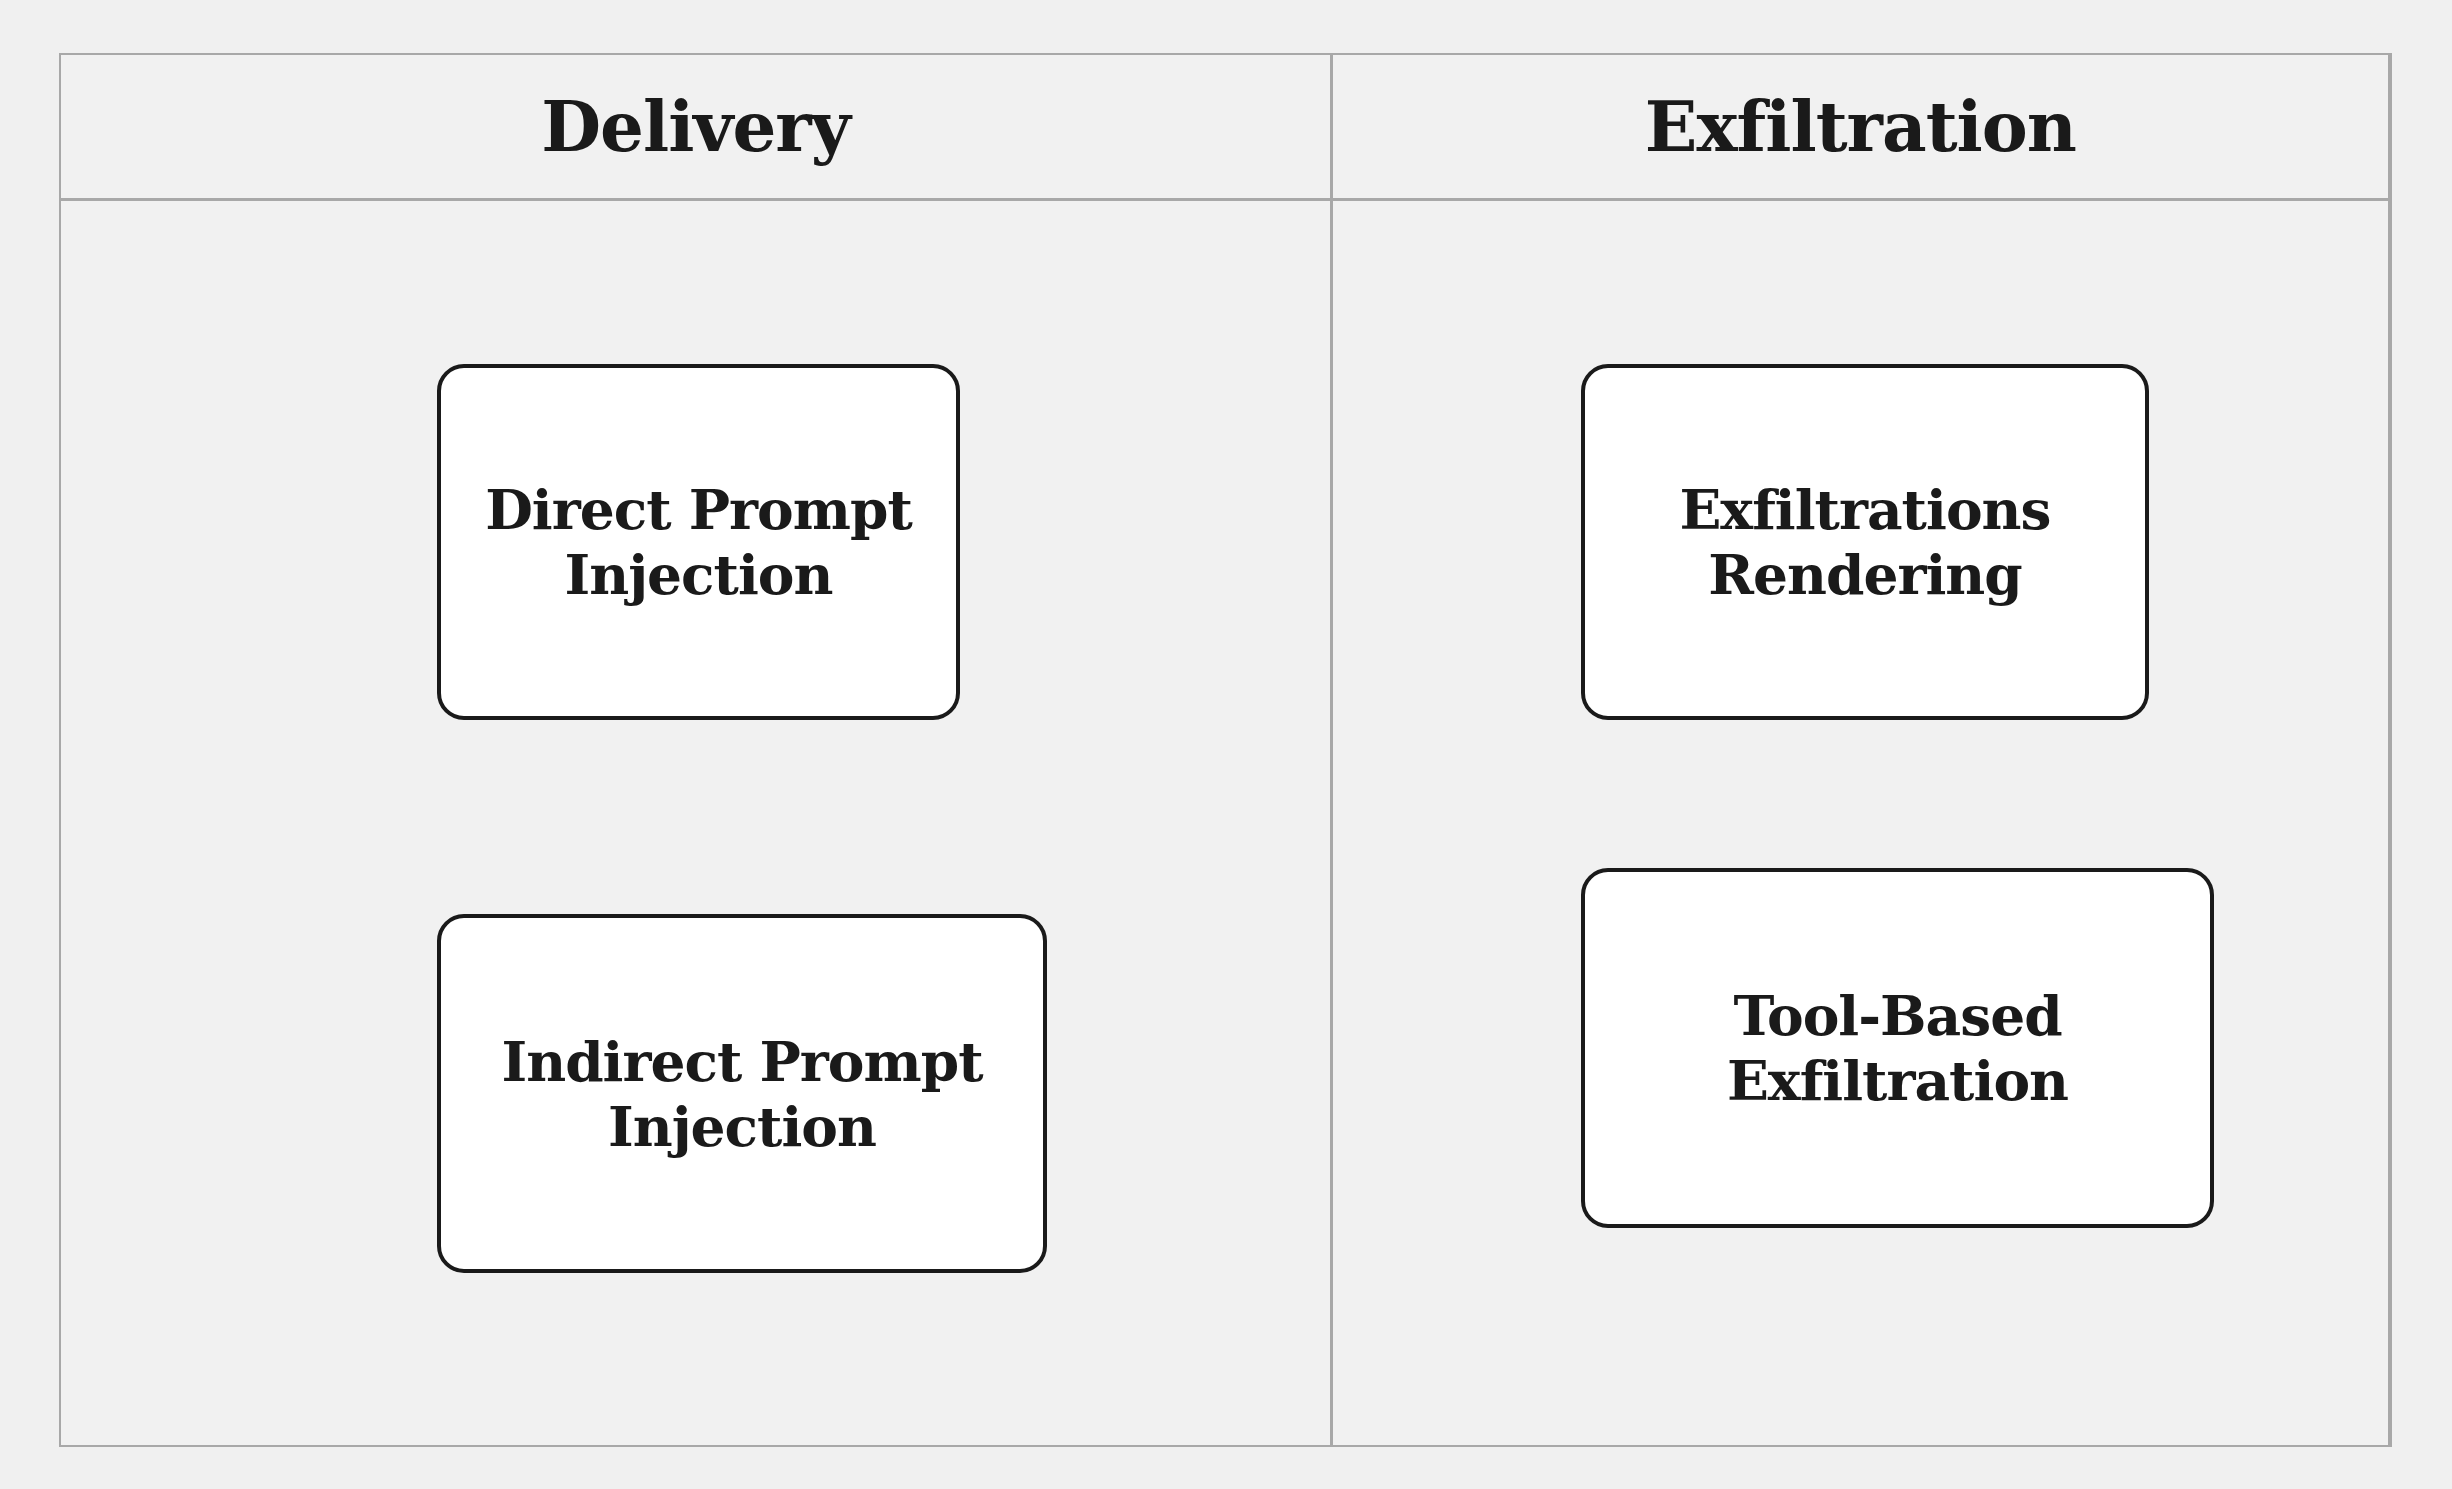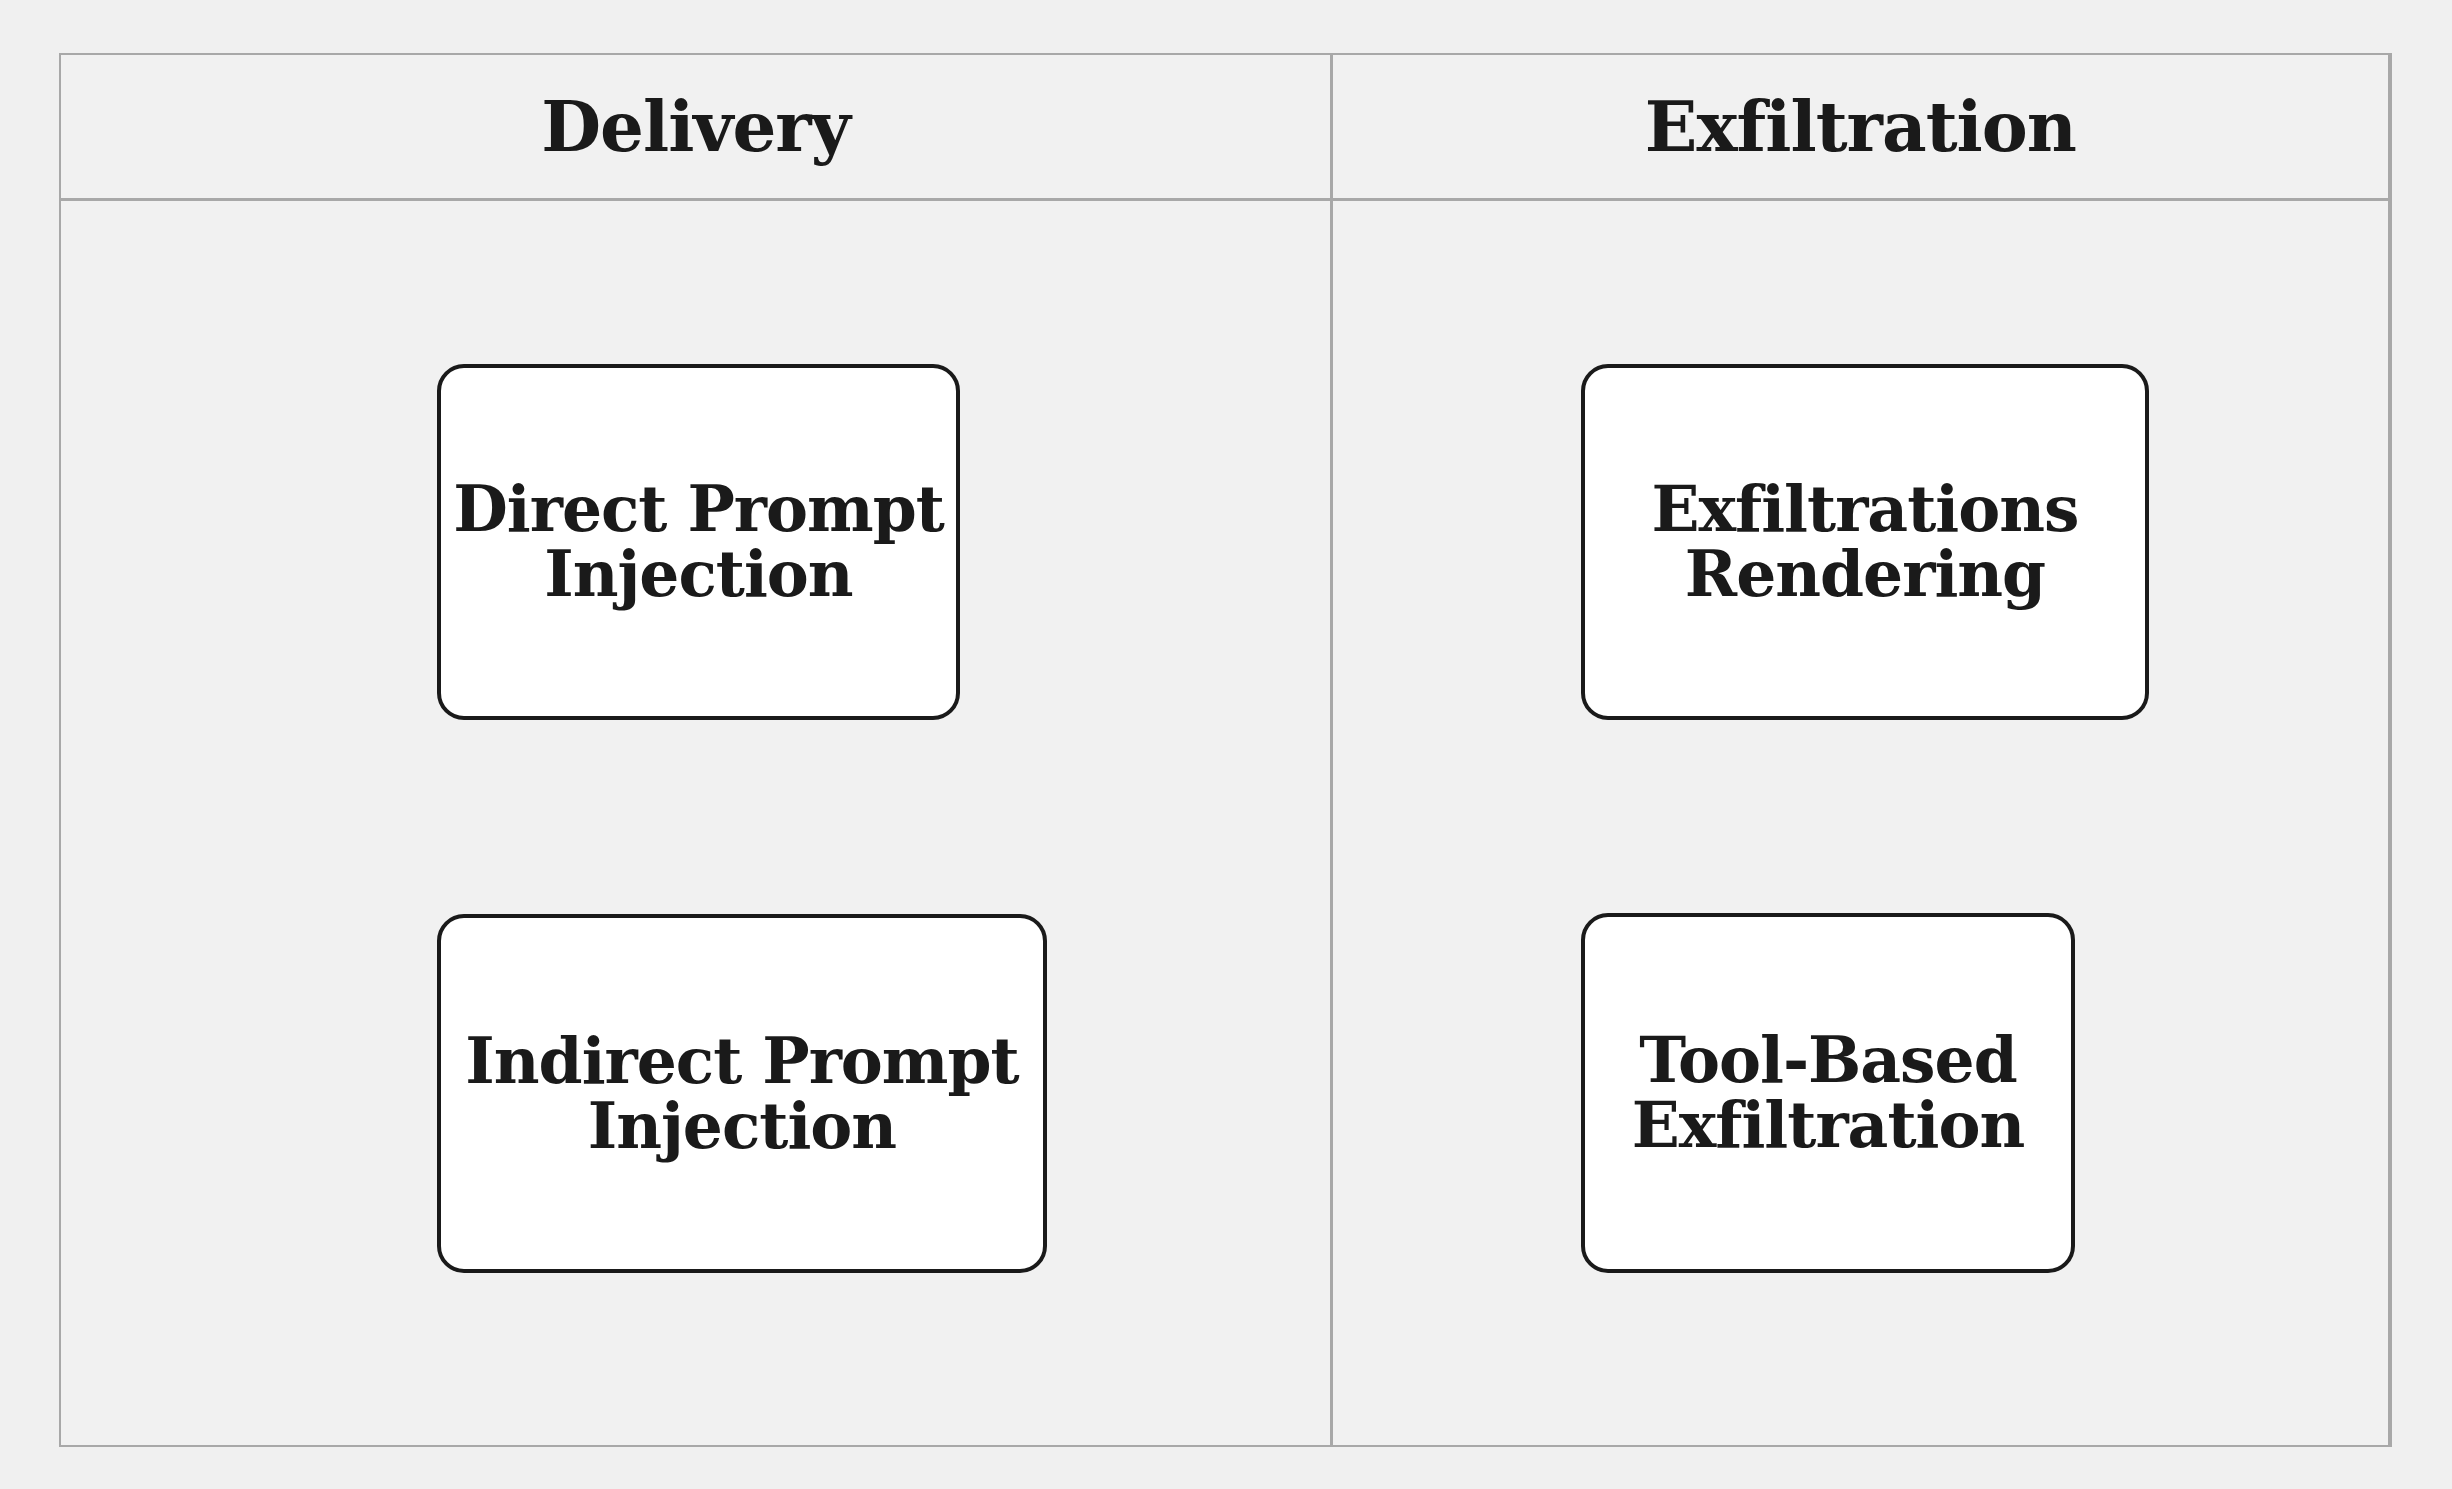--- a/index.html
+++ b/index.html
@@ -54,35 +54,35 @@
     box-sizing: border-box;
     background: #ffffff;
     border: 4.8px solid #1a1a1a;
     border-radius: 27px;
     display: flex;
     align-items: center;
     justify-content: center;
     text-align: center;
   }
   .node-label {
-    font-size: 63px;
+    font-size: 55px;
     font-weight: bold;
     line-height: 65px;
     color: #1a1a1a;
     letter-spacing: -1px;
   }
   .node-line {
     display: block;
     white-space: nowrap;
   }
   
   #node-direct    { left: 437px;  top: 364px; width: 523px; height: 356px; }
   #node-indirect  { left: 437px;  top: 914px; width: 610px; height: 359px; }
   #node-rendering { left: 1581px; top: 364px; width: 568px; height: 356px; }
-  #node-toolbased { left: 1581px; top: 913px; width: 494px; height: 360px; }
+  #node-toolbased { left: 1581px; top: 868px; width: 633px; height: 360px; }
 </style>
 </head>
 <body>
 
 <div class="canvas">
 
   <div class="matrix">
     <div class="cell header-cell">
       <span class="header-label">Delivery</span>
     </div>

